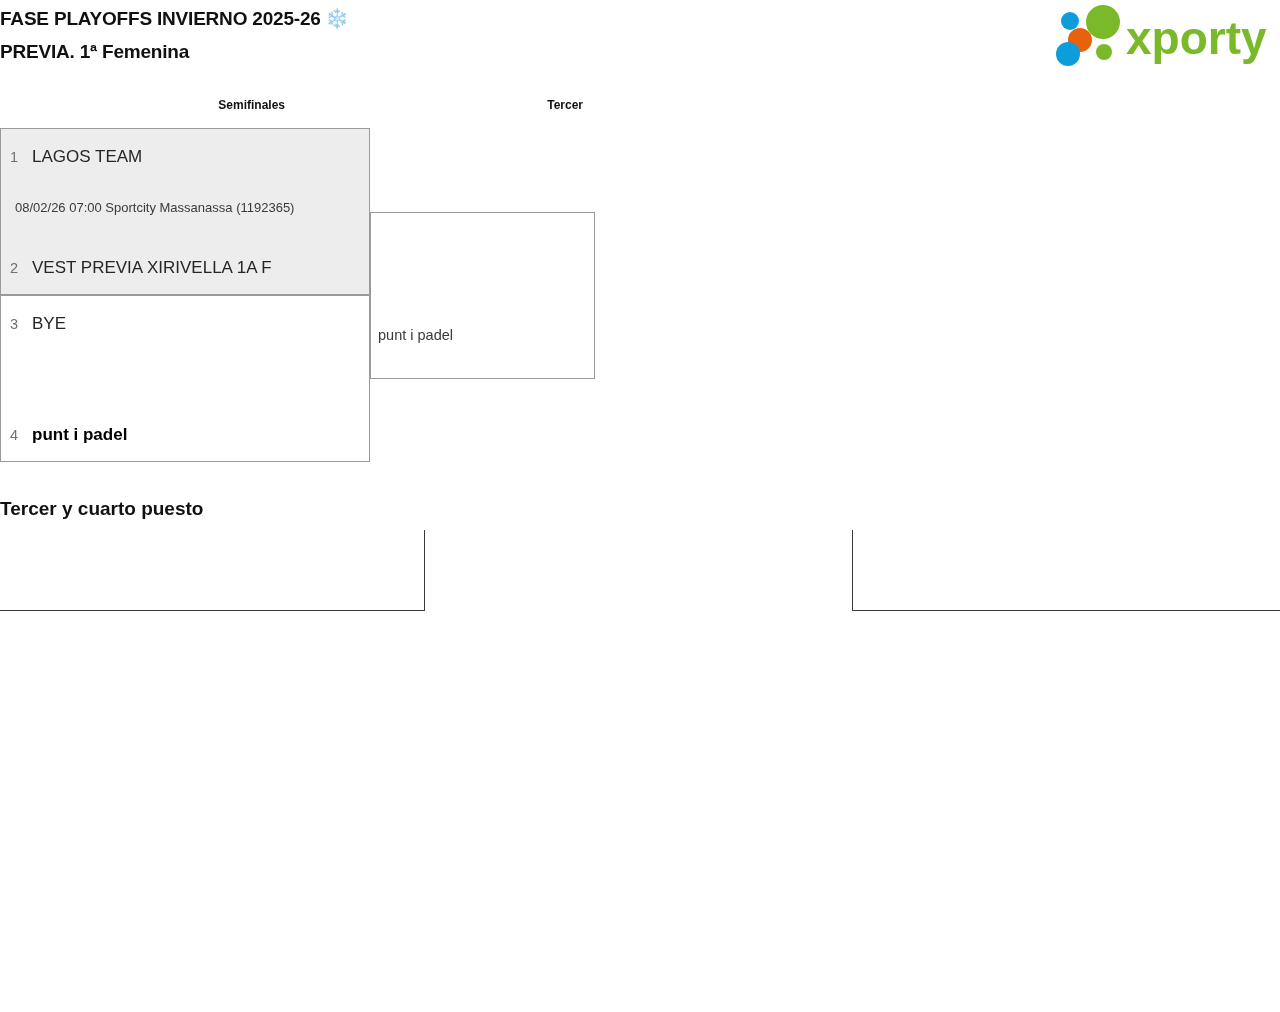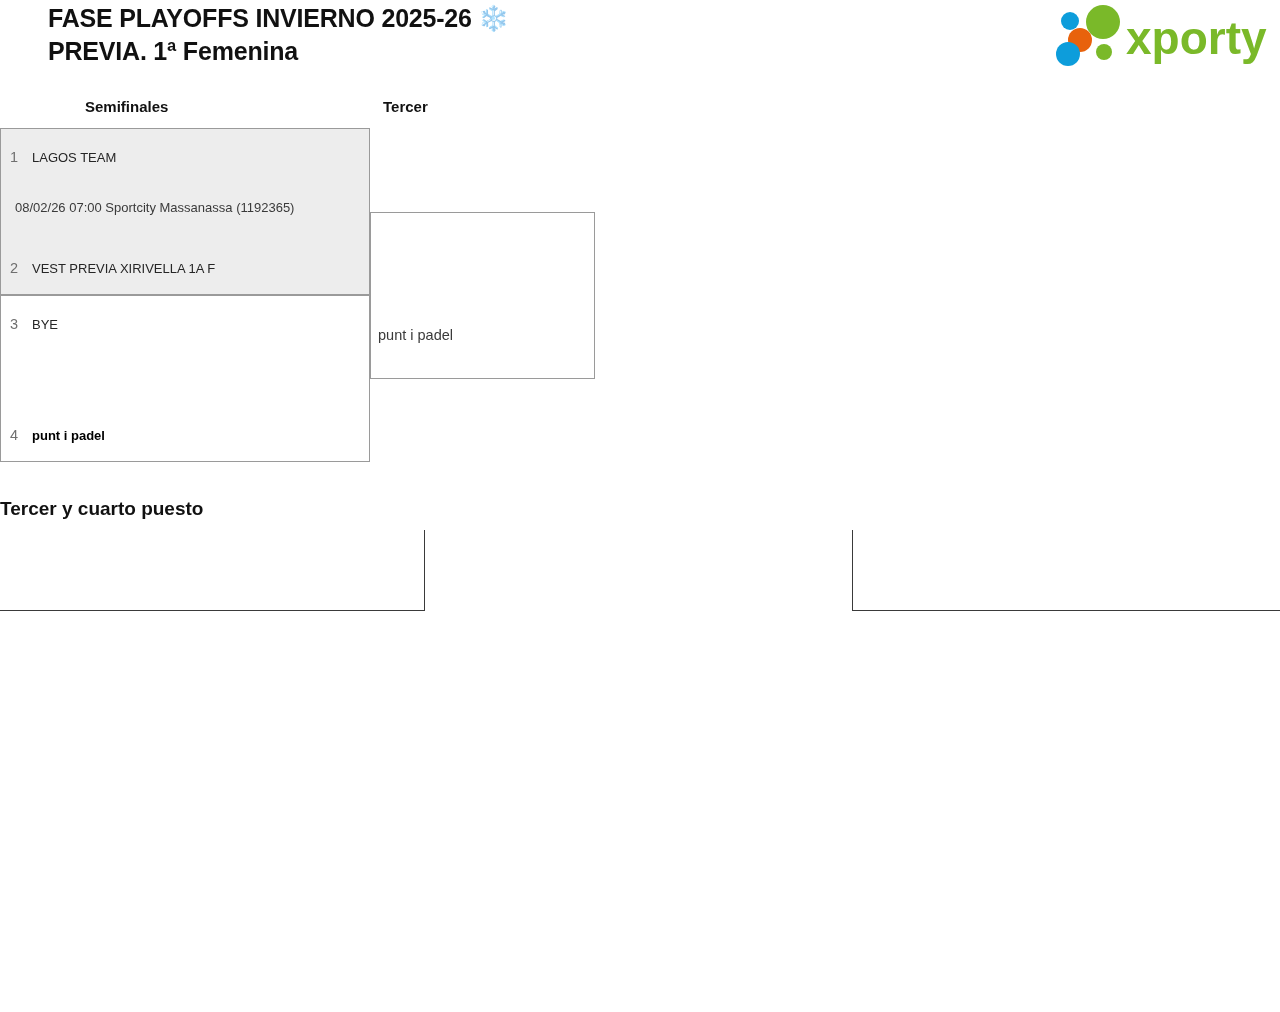--- a/index.html
+++ b/index.html
@@ -21,44 +21,43 @@
   #header {
     position: absolute;
     left: 0; top: 0;
     width: 1280px;
     height: 78px;
   }
   #page-title {
     position: absolute;
     left: 0; top: 2px;
     width: 760px;
-    font-size: 25px;
+    font-size: 19px;
     font-weight: bold;
     line-height: 33px;
     letter-spacing: -0.2px;
     color: #111111;
     white-space: pre-line;
-    padding-left: 48px;
   }
   #brand-logo {
     position: absolute;
     right: 4px;
     top: 4px;
     width: 228px;
     height: 66px;
   }
   #brand-logo svg { display: block; }
 
   
   .round-header {
     position: absolute;
-    font-size: 15px;
+    font-size: 12px;
     font-weight: bold;
     color: #111111;
-    text-align: left;
+    text-align: right;
     white-space: nowrap;
   }
   #round-header-0 { left: 85px; top: 98px; width: 200px; }
   #round-header-1 { left: 383px; top: 98px; width: 200px; }
 
   
   .match-block {
     position: absolute;
     border: 1px solid #9a9a9a;
   }
@@ -86,21 +85,21 @@
   .seed {
     display: inline-block;
     min-width: 13px;
     margin-right: 9px;
     color: #6f6f6f;
     font-size: 14.5px;
     text-align: left;
   }
   .team {
     color: #262626;
-    font-size: 13px;
+    font-size: 17px;
   }
   .team.winner {
     font-weight: bold;
     color: #000000;
   }
 
   .match-meta {
     position: absolute;
     left: 14px;
     top: 71px;

